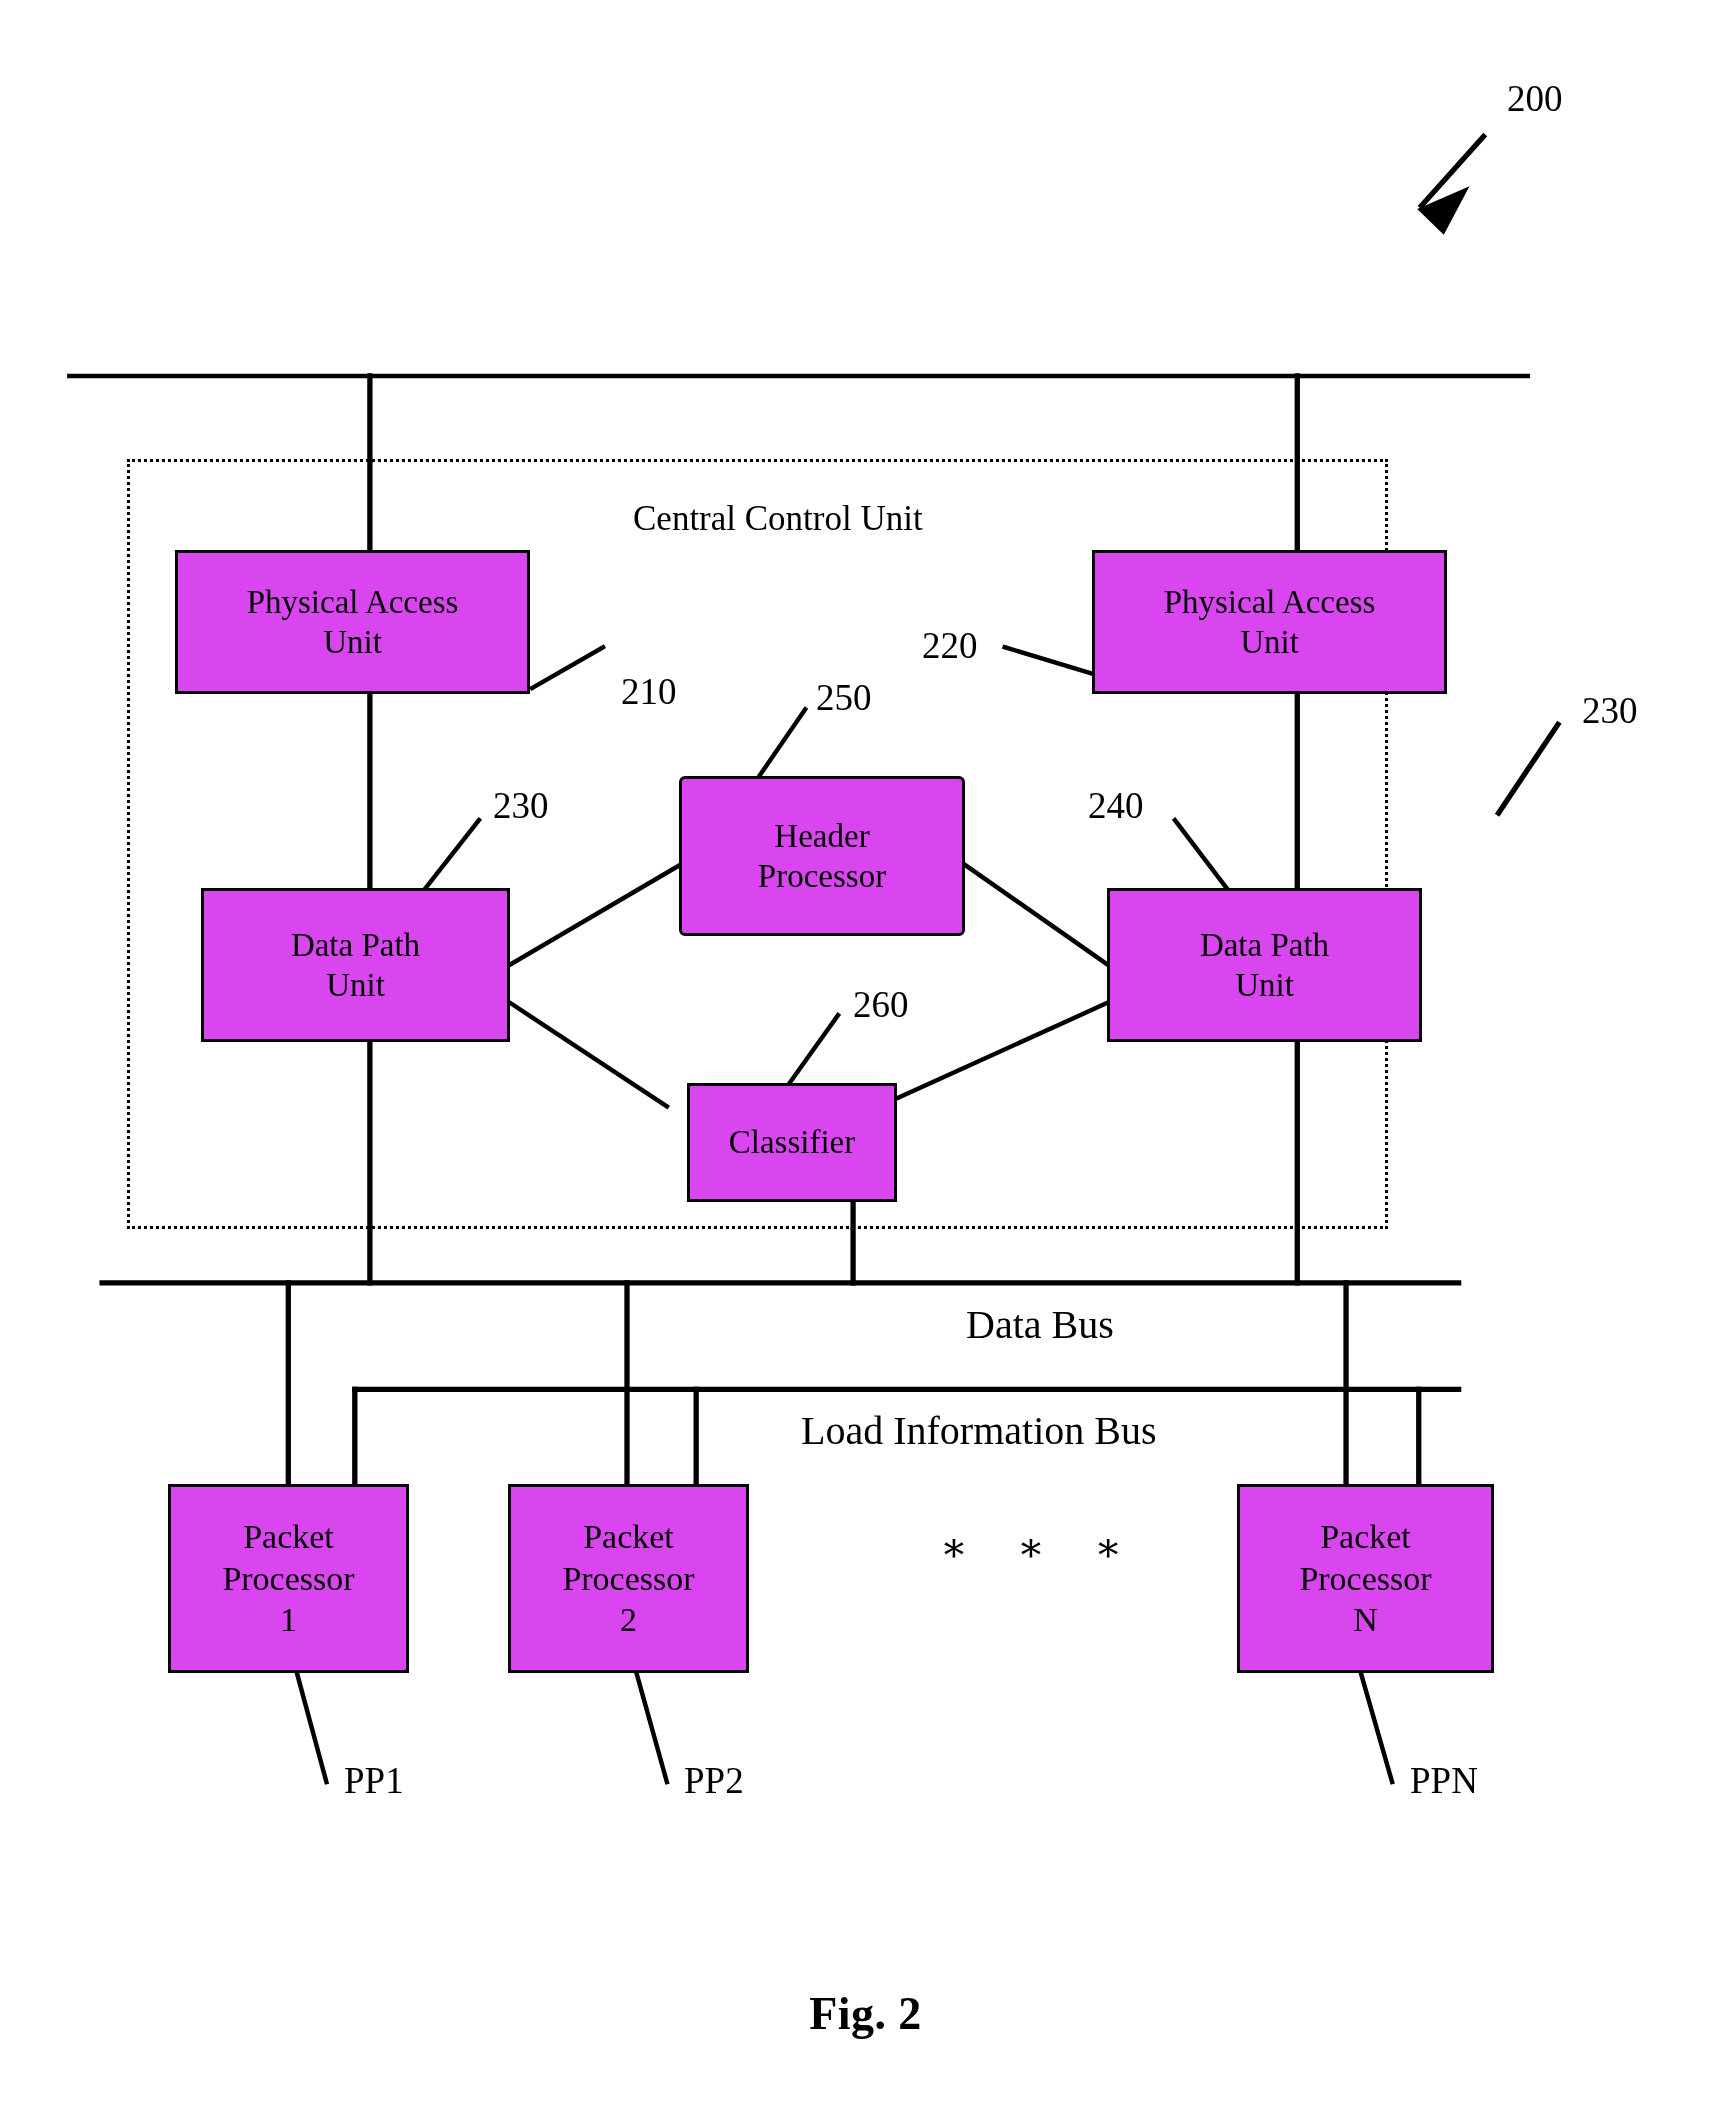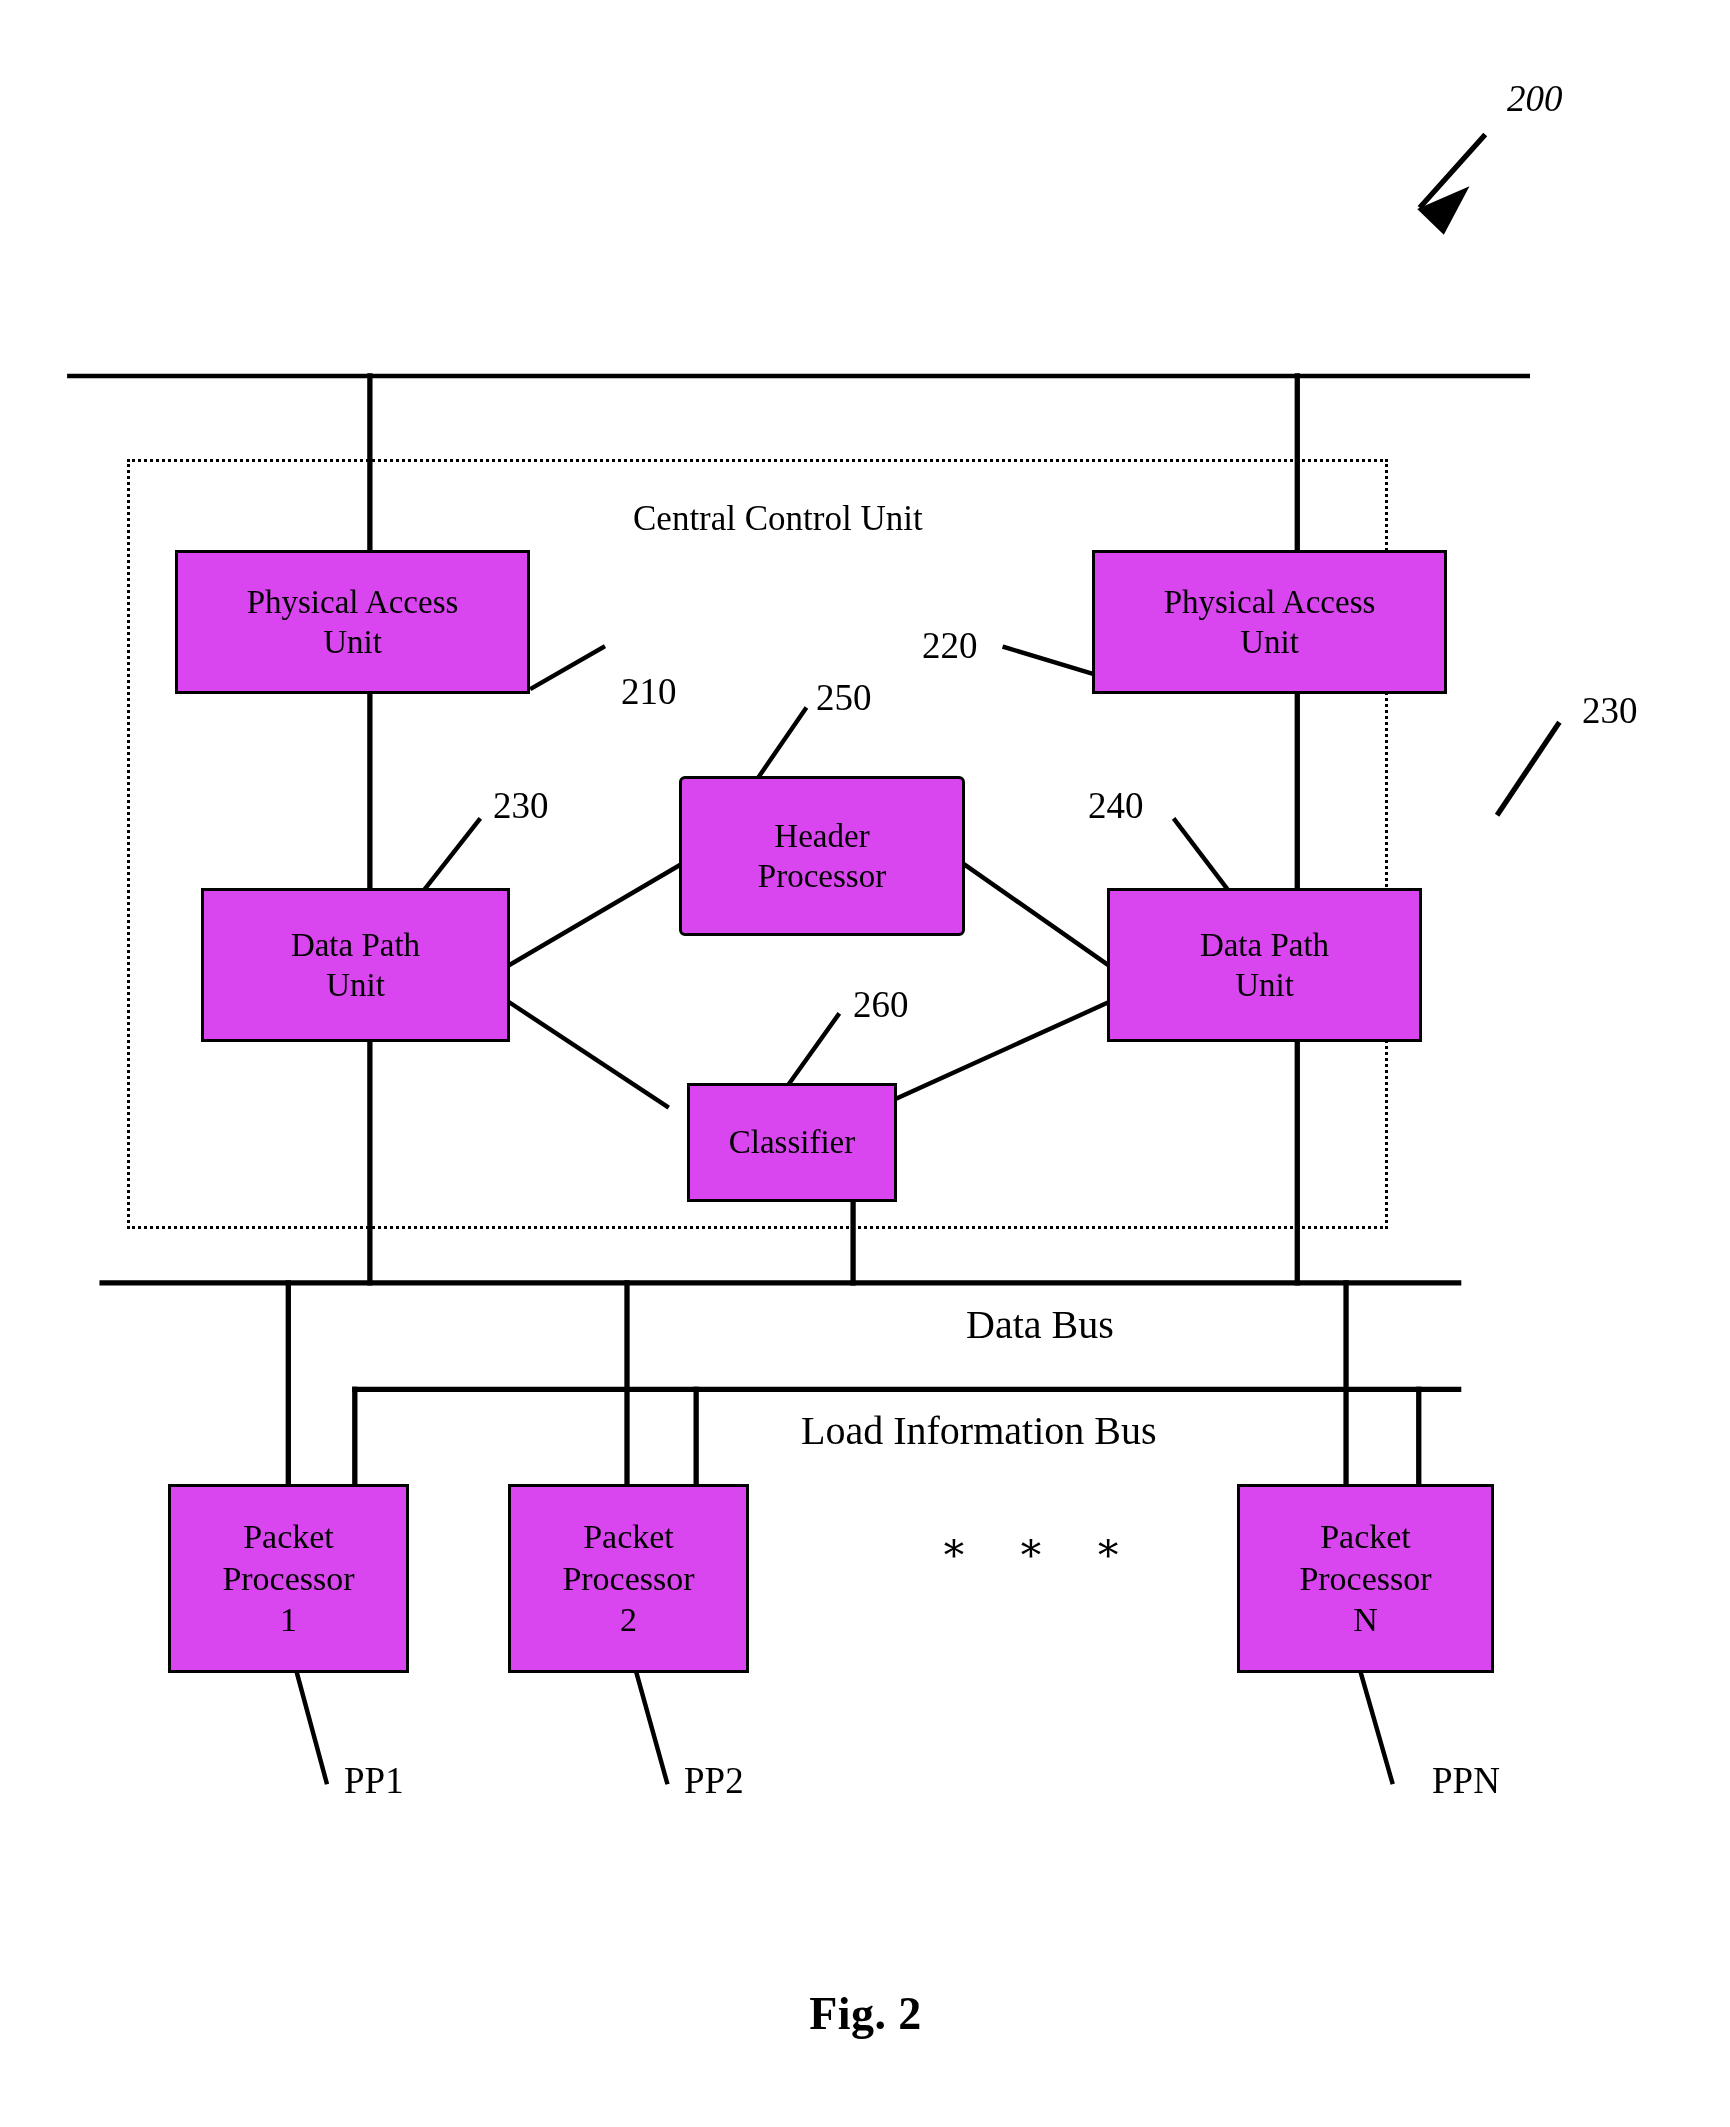--- a/index.html
+++ b/index.html
@@ -90,21 +90,21 @@
       <line x1="335" y1="1888" x2="368" y2="2010" stroke-width="5"></line>
       <line x1="718" y1="1888" x2="752" y2="2010" stroke-width="5"></line>
       <line x1="1535" y1="1888" x2="1570" y2="2010" stroke-width="5"></line>
     </g>
 
     <polygon points="1600,236 1655,212 1628,263" fill="#000" stroke="#000" stroke-width="2"></polygon>
   </svg>
 
   <div id="ccu-dotted"></div>
 
-  <div class="lbl f-ref" style="left:1507px;top:78px;font-style:italic;">200</div>
+  <div class="lbl f-ref" style="left:1507px;top:78px;">200</div>
   <div class="lbl f-ref" style="left:1582px;top:690px;">230</div>
 
   <div class="lbl f-title" style="left:633px;top:499px;">Central Control Unit</div>
 
   <div class="box f-box" style="left:175px;top:550px;width:355px;height:144px;">
     <span>
       <span>Physical Access</span>
       <span>Unit</span>
     </span>
   </div>
@@ -168,20 +168,20 @@
   </div>
   <div class="lbl f-ref" style="left:684px;top:1760px;">PP2</div>
 
   <div class="box f-pp" style="left:1237px;top:1484px;width:257px;height:189px;">
     <span>
       <span>Packet</span>
       <span>Processor</span>
       <span>N</span>
     </span>
   </div>
-  <div class="lbl f-ref" style="left:1410px;top:1760px;margin-left:22px;">PPN</div>
+  <div class="lbl f-ref" style="left:1410px;top:1760px;">PPN</div>
 
   <div class="dots" style="left:940px;top:1527px;">∗ ∗ ∗</div>
 
   <div class="lbl f-fig" style="left:0;top:1988px;width:1731px;text-align:center;">Fig. 2</div>
 
 </div>
 
 
 </body></html>

